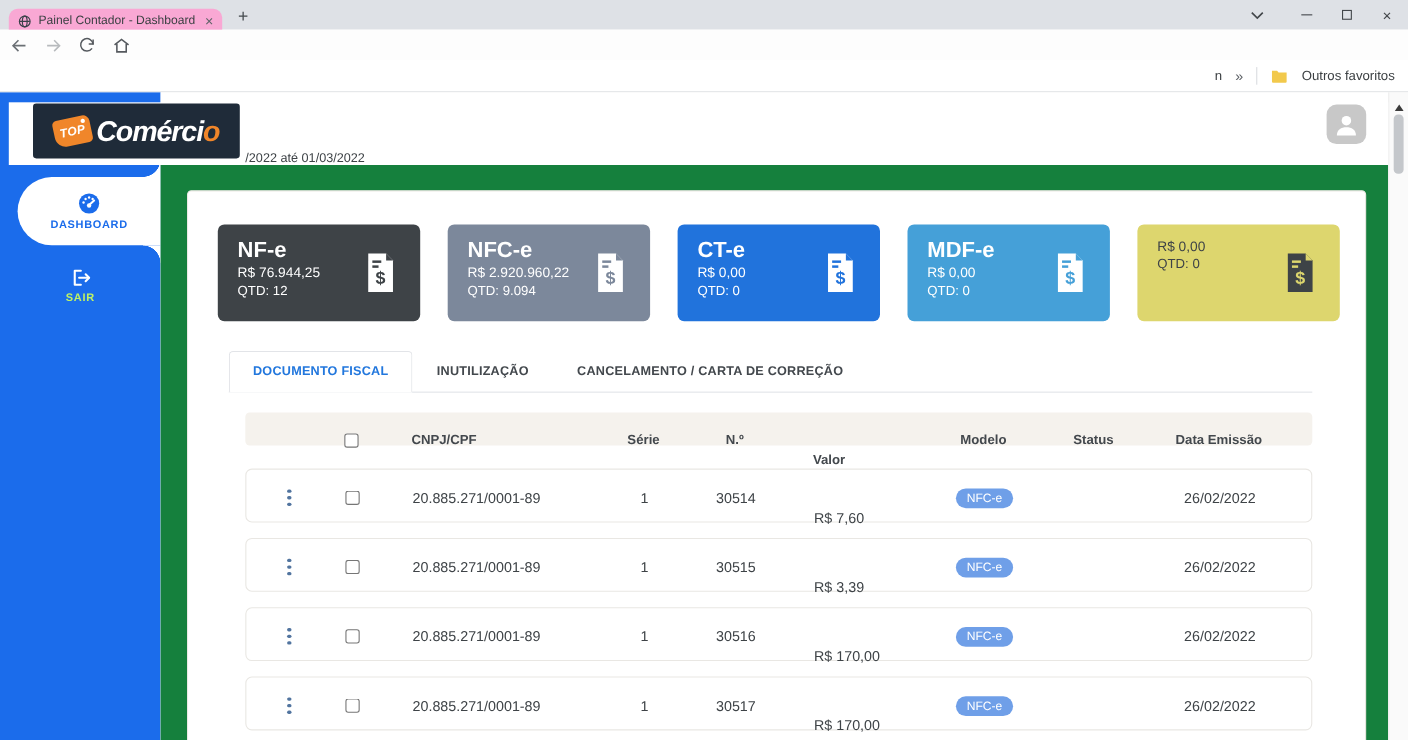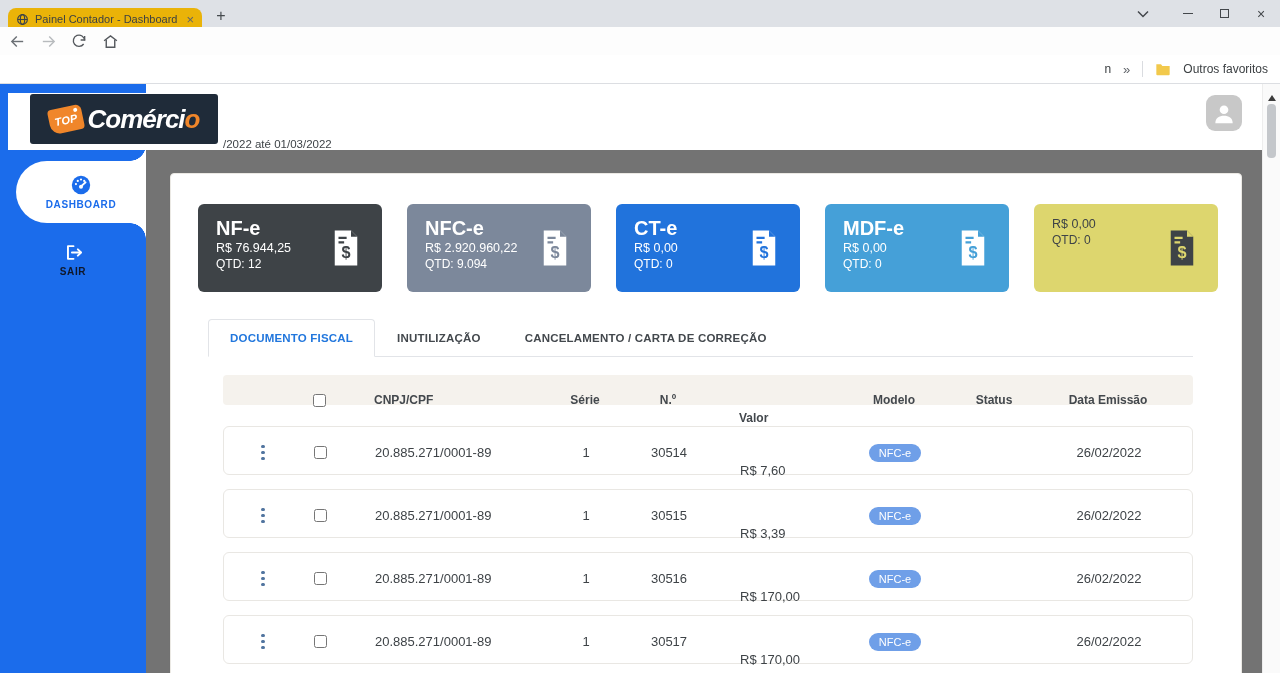--- a/index.html
+++ b/index.html
@@ -2,21 +2,21 @@
 <html style="--badge-bg: #6f9fe8;"><head>
 <meta charset="utf-8">
 <style>
   * { box-sizing: border-box; margin: 0; padding: 0; }
   html,body { width:1280px; height:673px; overflow:hidden; background:#fff; }
   #app { position:relative; width:1280px; height:673px; overflow:hidden;
          font-family:"Liberation Sans","DejaVu Sans",sans-serif; background:#fff; }
 
   
   .tabstrip { position:absolute; left:0; top:0; width:1280px; height:27px; background:#dee1e6; }
-  .btab { position:absolute; left:8px; top:8px; width:194px; height:22px; background:#eab308;
+  .btab { position:absolute; left:8px; top:8px; width:194px; height:22px; background:#f9a8d4;
           border-radius:8px 8px 0 0; display:flex; align-items:center; padding:0 8px; gap:6px; }
   .btab-title { flex:1; font-size:11px; color:#3c4043; white-space:nowrap; overflow:hidden; }
   .btab-close { font-size:13px; color:#5f6368; line-height:1; cursor:pointer; }
   .newtab { position:absolute; left:210px; top:5px; width:22px; height:22px; display:flex;
             align-items:center; justify-content:center; font-size:16px; color:#454a4e; cursor:pointer; }
   .wc { position:absolute; top:0; height:27px; width:34px; display:flex; align-items:center;
         justify-content:center; color:#43474b; cursor:pointer; }
   .wc-min i { display:block; width:10px; height:1.5px; background:#43474b; }
   .wc-max i { display:block; width:9px; height:9px; border:1.5px solid #43474b; }
   .wc-close { font-size:14px; }
@@ -66,25 +66,25 @@
   .nav-dash { position:absolute; left:16px; top:77px; width:130px; height:62px; background:#fff;
               border-radius:31px 0 0 31px; display:flex; flex-direction:column; align-items:center;
               justify-content:center; gap:3px; cursor:pointer; }
   .nav-dash::before { content:""; position:absolute; right:0; top:-16px; width:16px; height:16px;
               background:radial-gradient(circle at 0 0, rgba(0,0,0,0) 15.5px, #fff 16px); }
   .nav-dash::after { content:""; position:absolute; right:0; bottom:-16px; width:16px; height:16px;
               background:radial-gradient(circle at 0 100%, rgba(0,0,0,0) 15.5px, #fff 16px); }
   .nav-dash .nav-label { color:#1b6ceb; }
   .nav-sair { position:absolute; left:0; top:148px; width:146px; height:56px; display:flex;
               flex-direction:column; align-items:center; justify-content:center; gap:4px;
-              color:#0f172a; cursor:pointer; }
+              color:#bef264; cursor:pointer; }
   .nav-label { font-size:10px; font-weight:bold; letter-spacing:.6px; }
 
   
-  .content { position:absolute; left:146px; top:150px; width:1116px; height:523px; background:#737373; }
+  .content { position:absolute; left:146px; top:150px; width:1116px; height:523px; background:#15803d; }
   .bigcard { position:absolute; left:24px; top:23px; width:1072px; height:560px; background:#fff;
              border:1px solid #ebe9e4; border-radius:4px; box-shadow:0 1px 2px rgba(0,0,0,.04); }
 
   
   .scards { position:absolute; left:27px; top:30px; display:flex; gap:25px; }
   .scard { position:relative; width:184px; height:88px; border-radius:6px; background:var(--bg,#444);
            color:var(--fg,#fff); padding:12px 18px; }
   .sc-title { font-size:20px; font-weight:bold; line-height:1.2; }
   .sc-value { font-size:12.5px; margin-top:1px; }
   .sc-qty { font-size:12px; margin-top:2px; }

